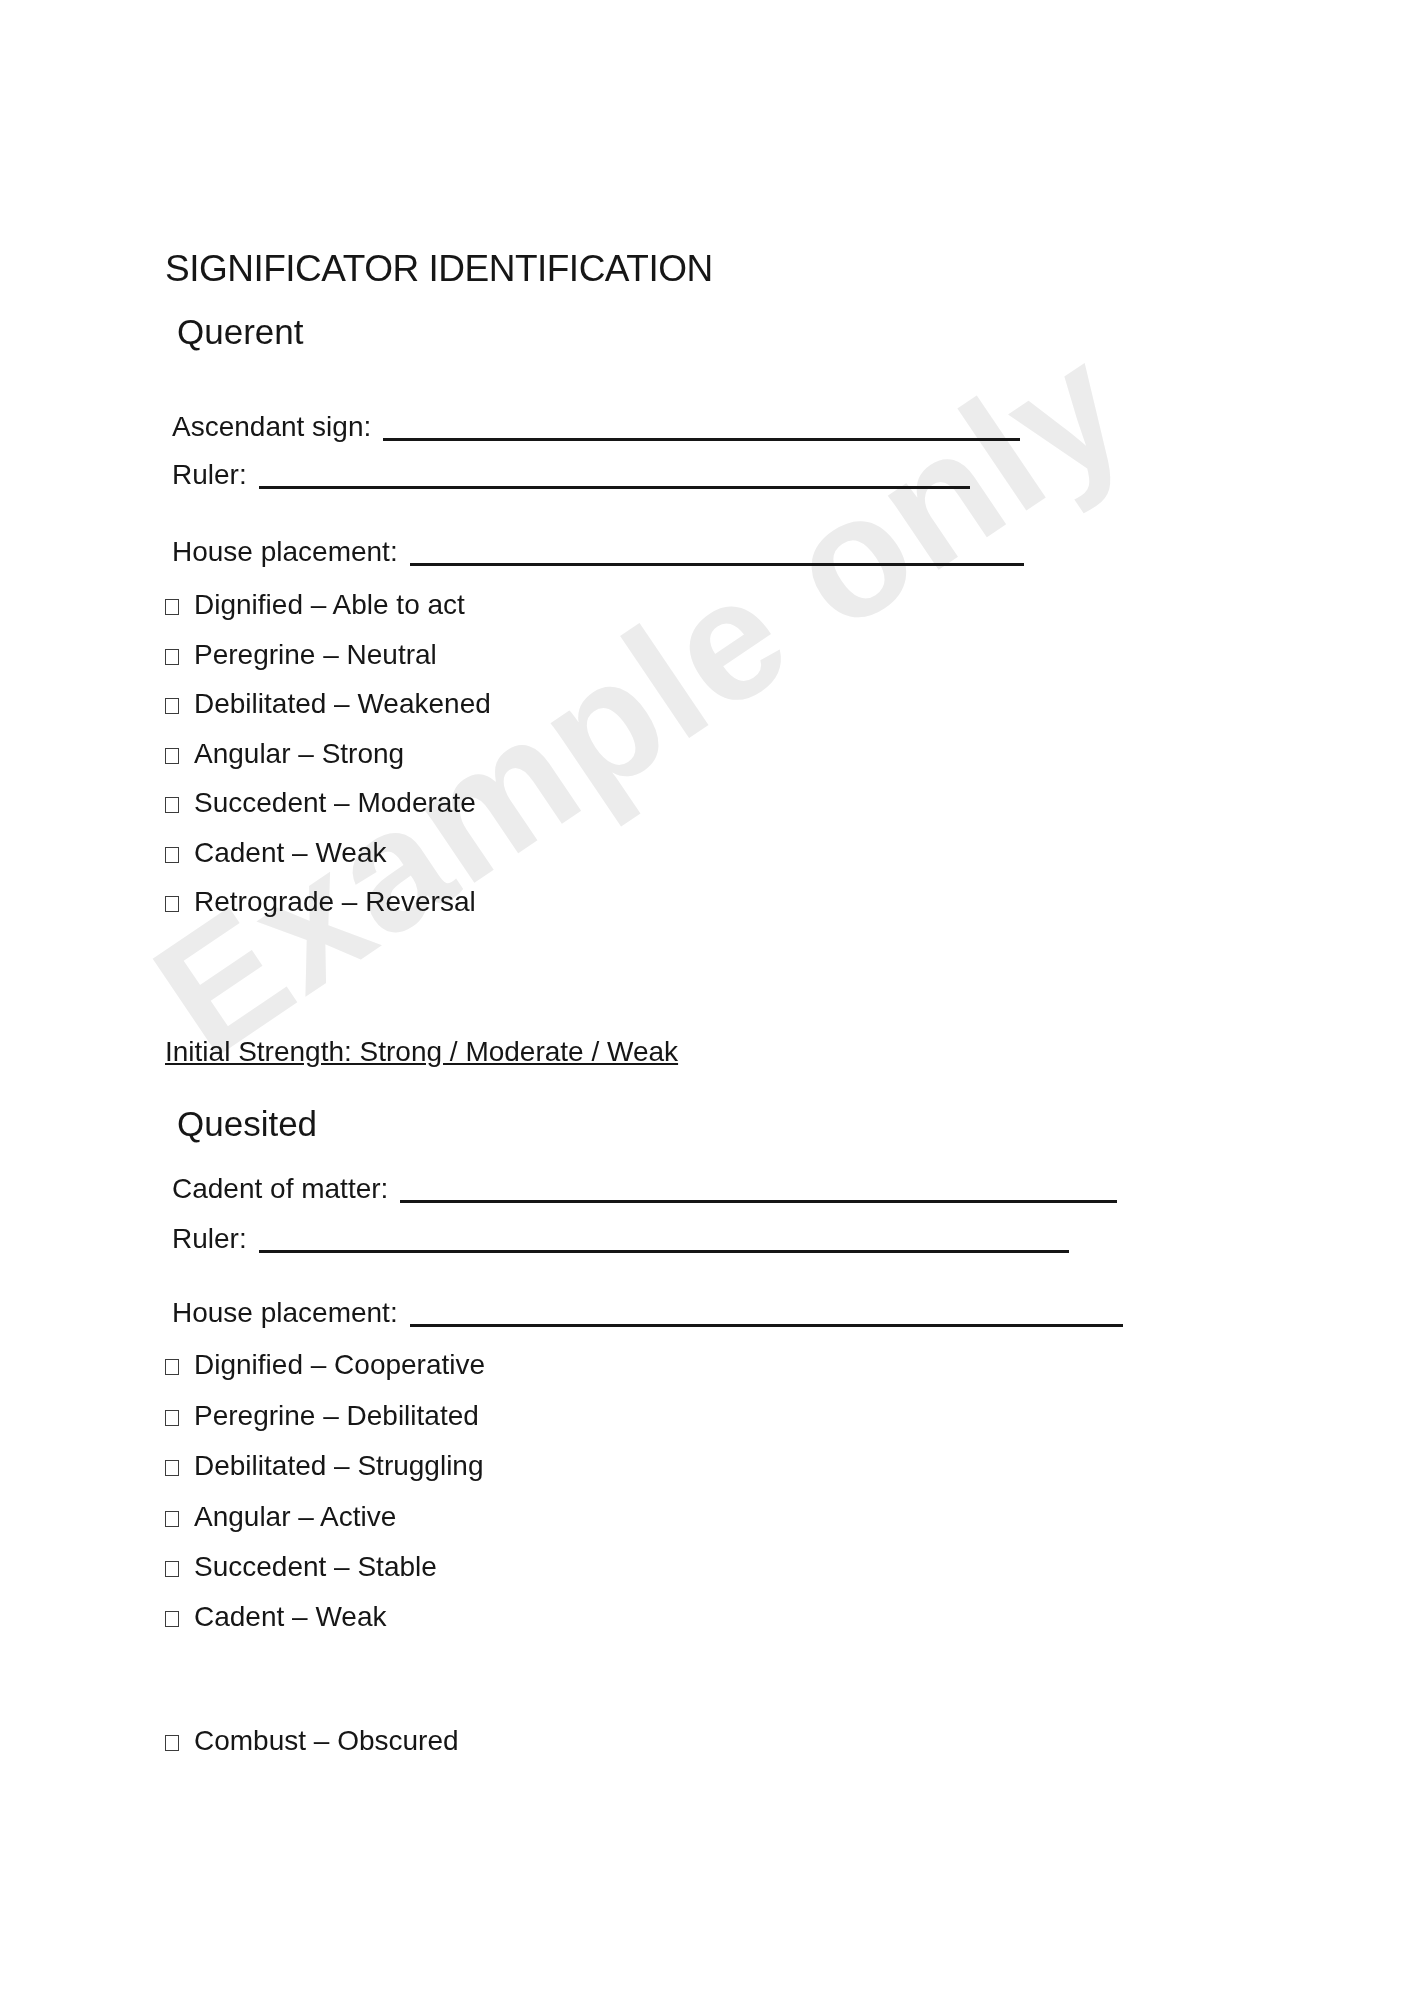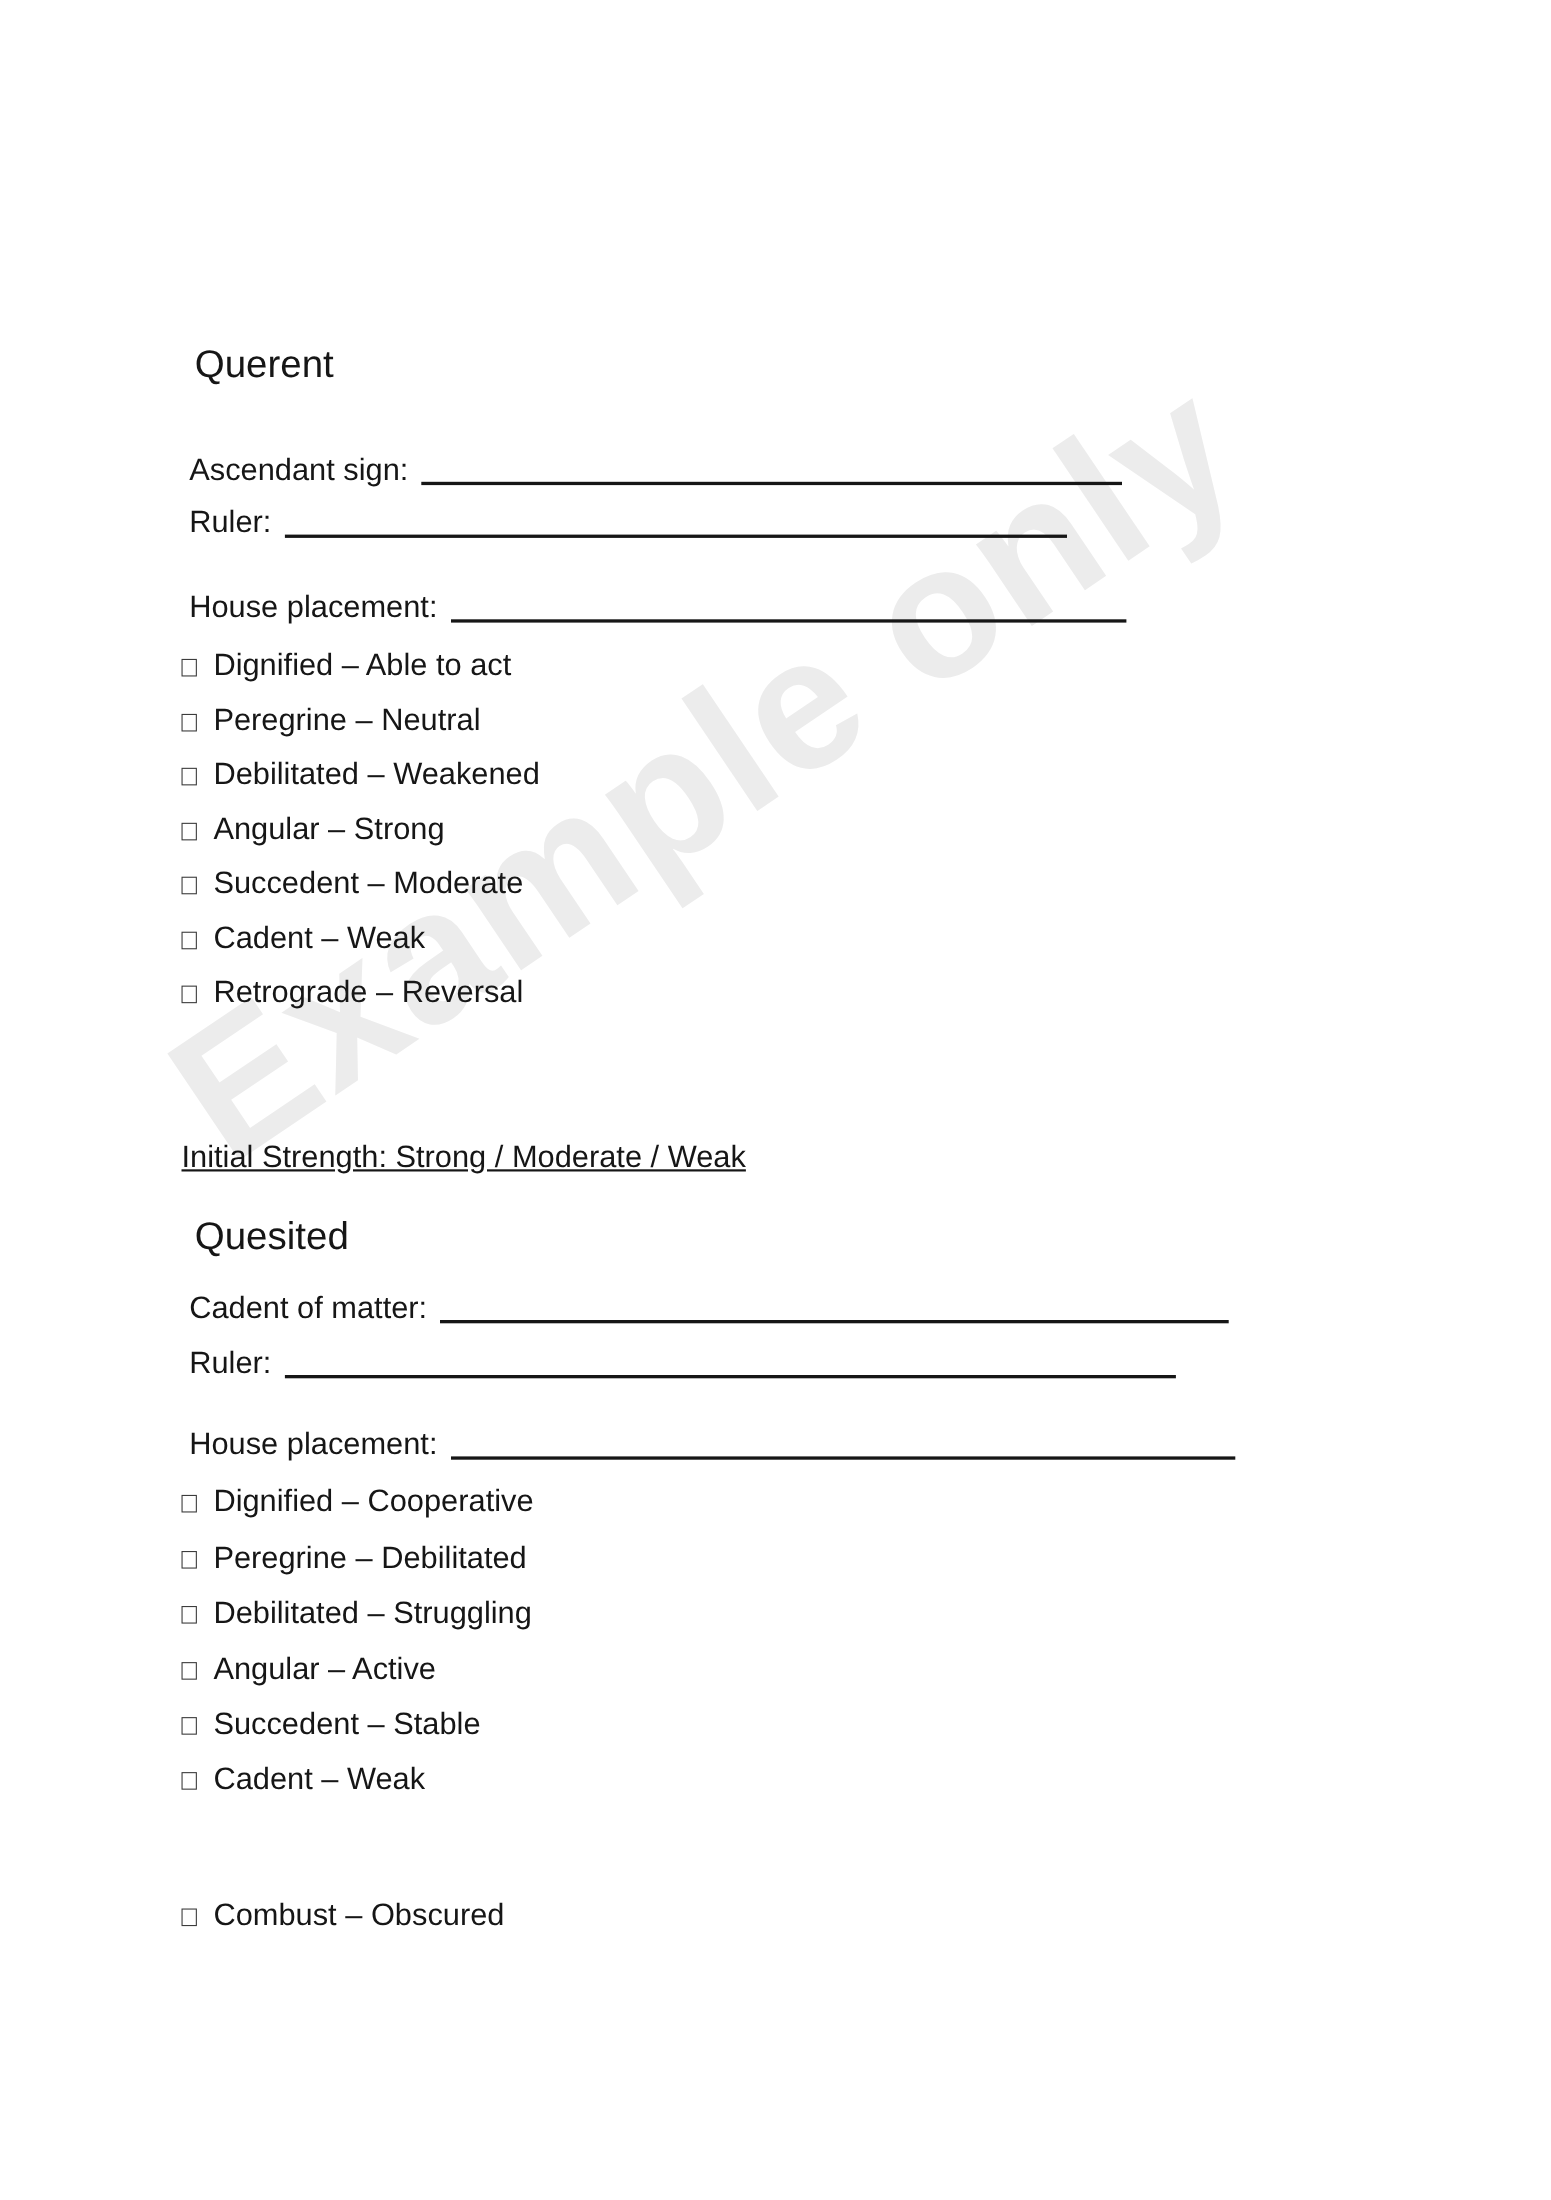--- a/index.html
+++ b/index.html
@@ -82,20 +82,21 @@
     text-decoration:underline;
   }
 </style>
 </head>
 <body>
 
 <div class="page">
 
   <div class="watermark">Example only</div>
 
+  <div class="title">SIGNIFICATOR IDENTIFICATION</div>
 
   <div class="section-heading" style="top:314px">Querent</div>
 
   <div class="field" style="top:413px;width:848px">
     <span class="flabel">Ascendant sign:</span>
     <span class="fline"></span>
   </div>
   <div class="field" style="top:461px;width:798px">
     <span class="flabel">Ruler:</span>
     <span class="fline"></span>

